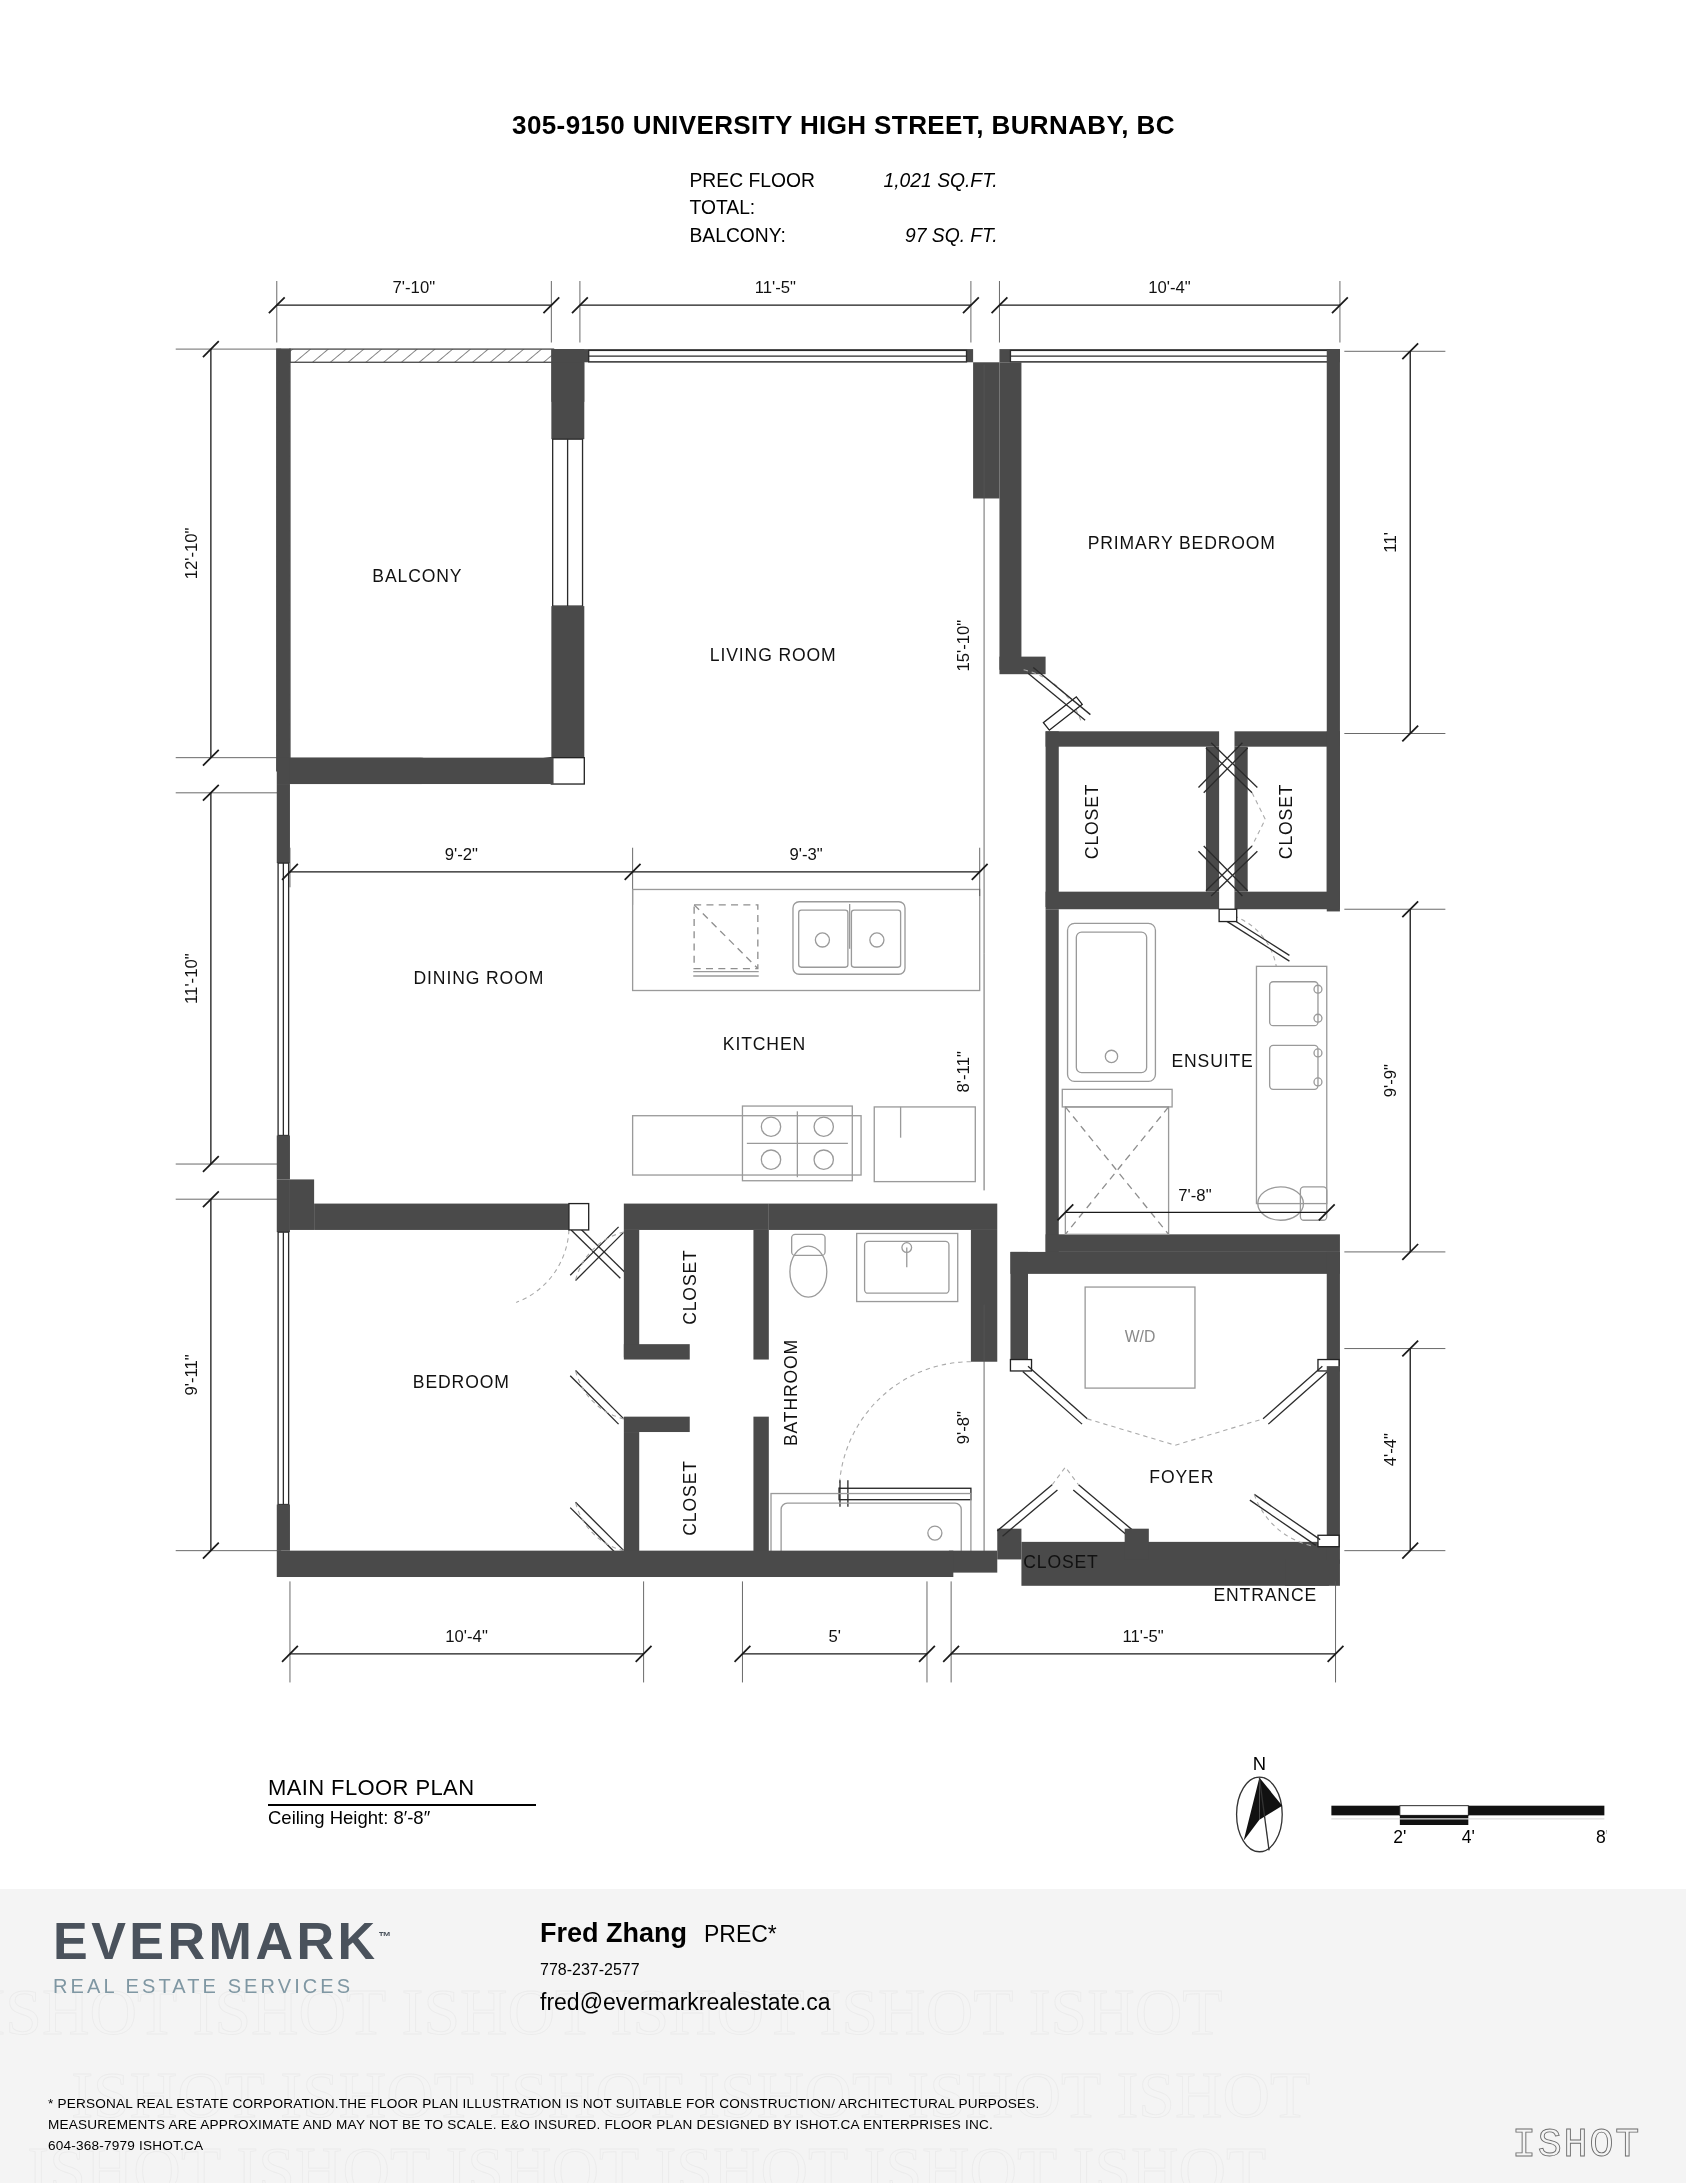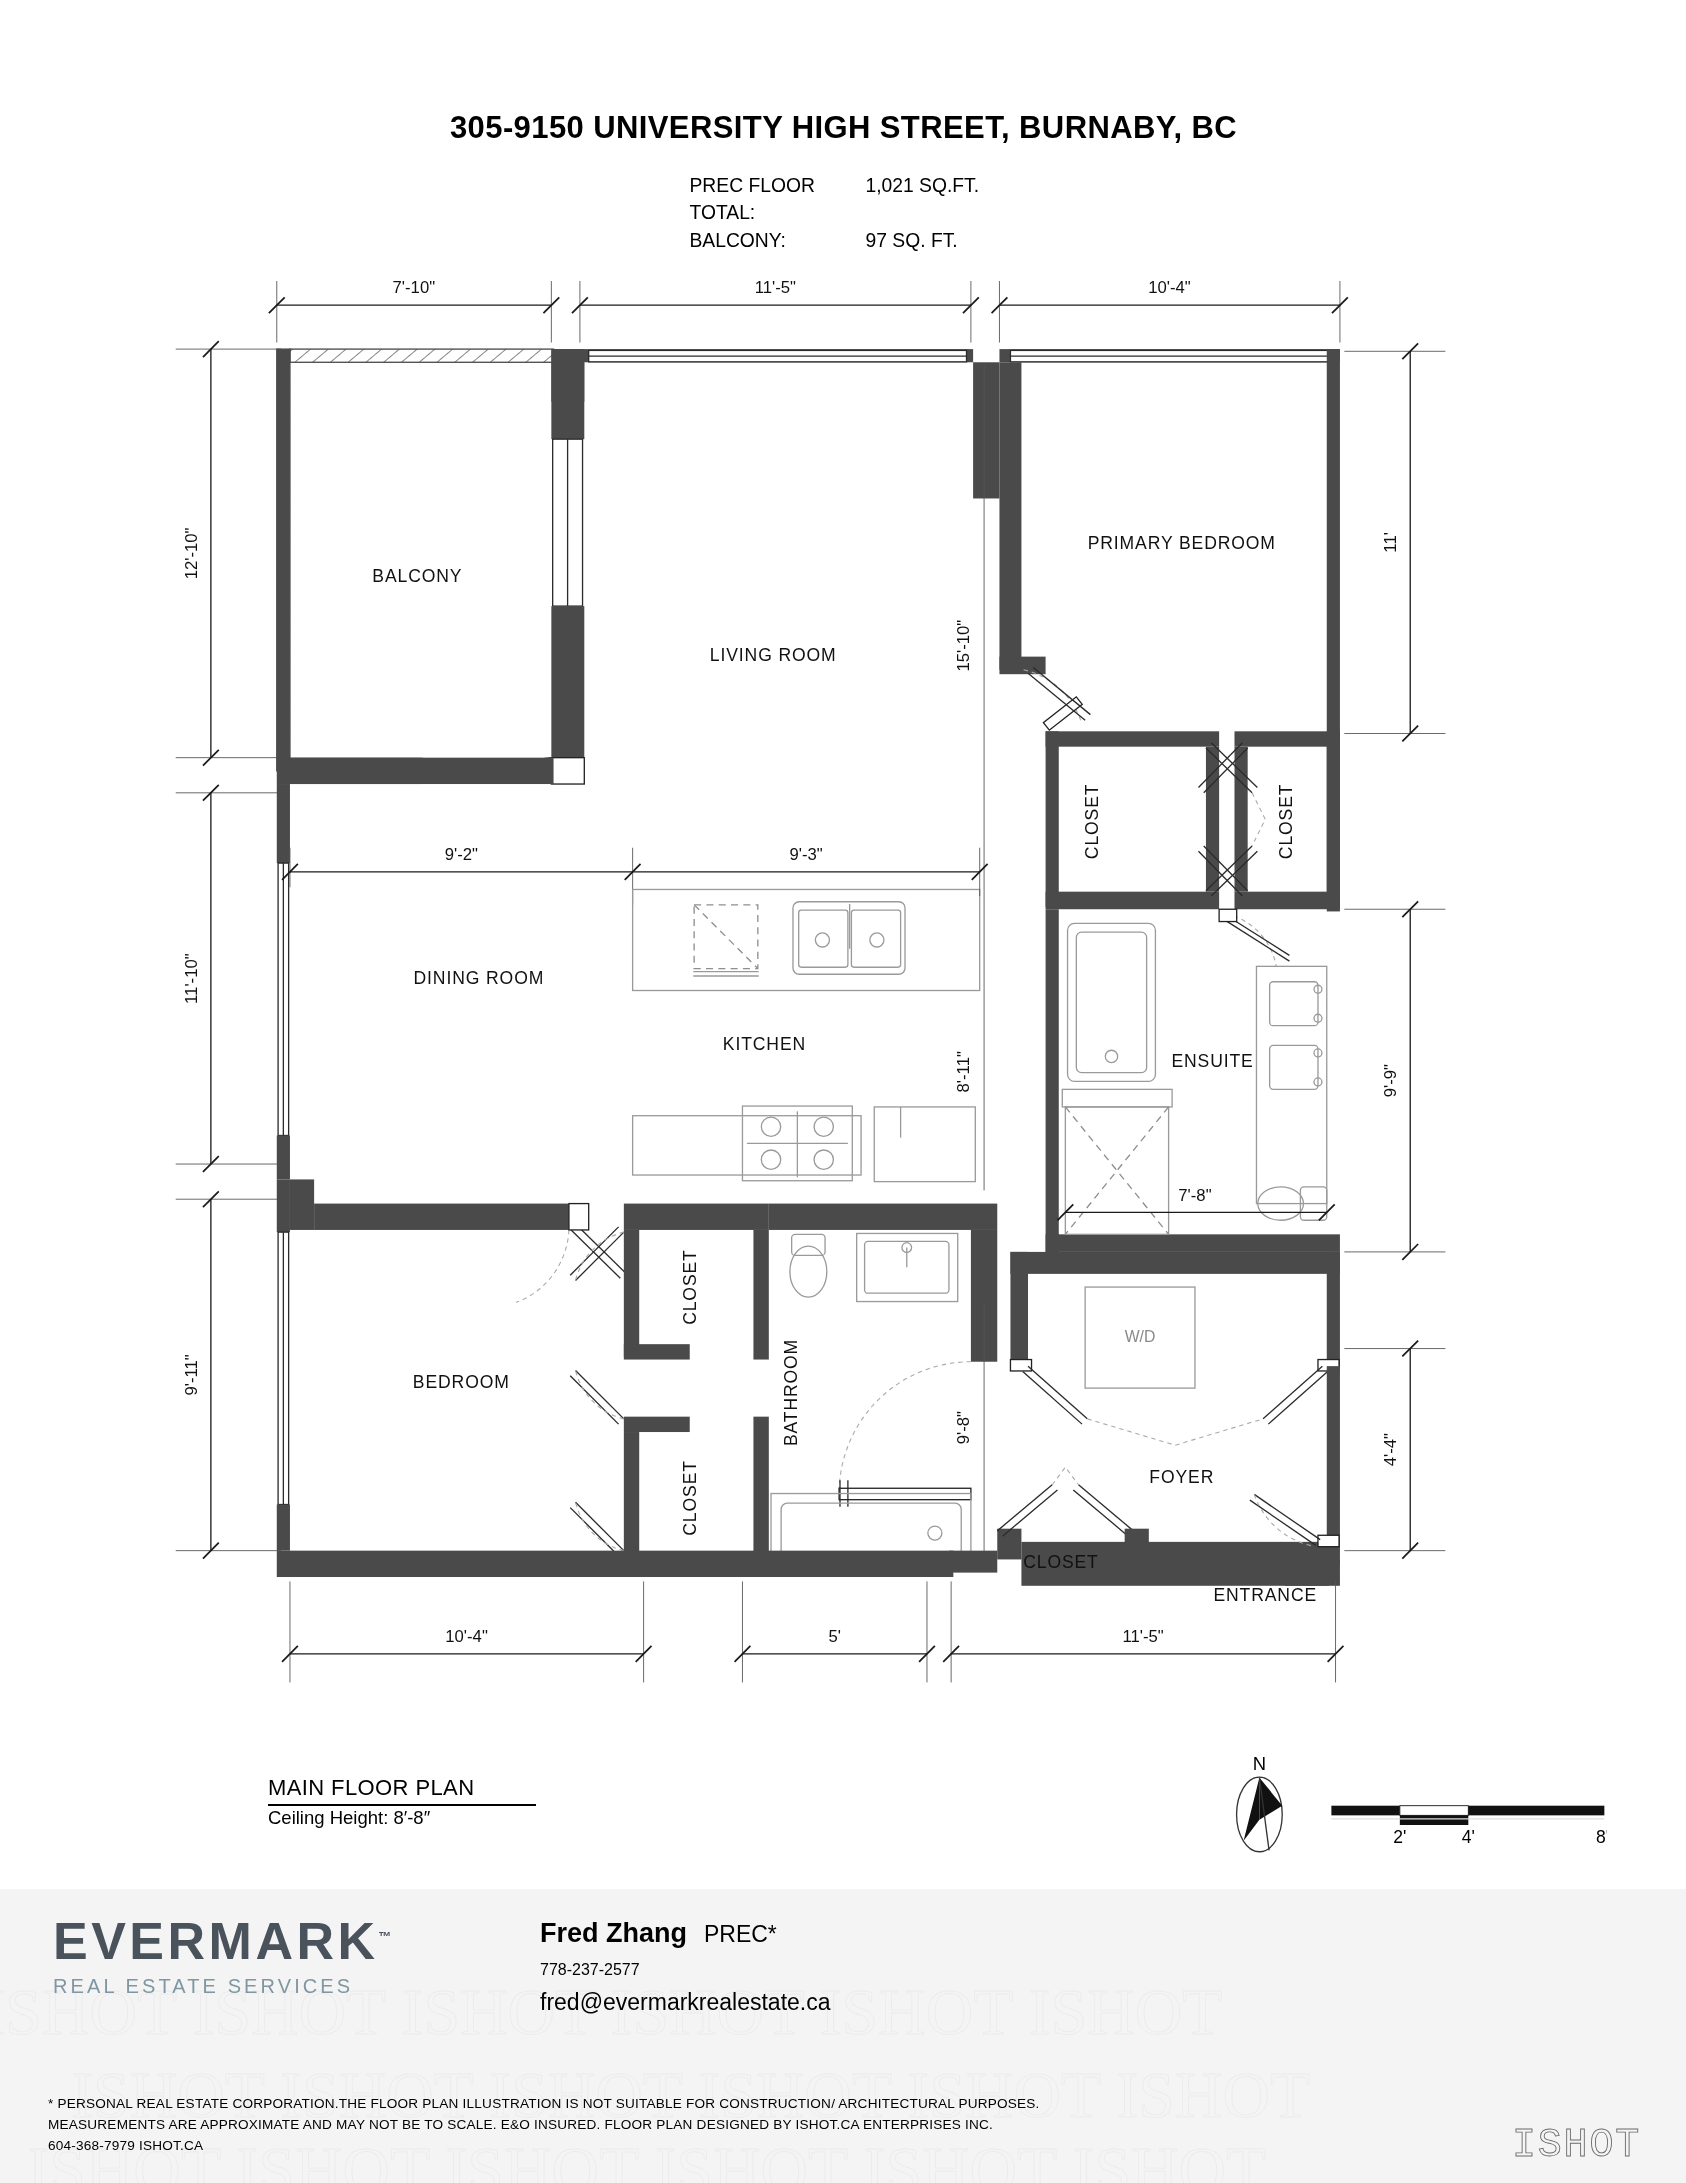--- a/index.html
+++ b/index.html
@@ -1,25 +1,25 @@
 <!DOCTYPE html>
 <html style="font-size:7px"><head>
 <meta charset="utf-8">
 <style>
   html,body{margin:0;padding:0;background:#fff;}
   body{width:1687px;height:2183px;font-family:"Liberation Sans",sans-serif;color:#000;position:relative;overflow:hidden;}
   #sheet{position:absolute;inset:0;background:#fff;}
 
   
   .hdr{position:absolute;left:0;right:0;top:110px;text-align:center;}
-  .addr{font-size:31px;font-weight:bold;letter-spacing:0.4px;}
+  .addr{font-size:26px;font-weight:bold;letter-spacing:0.4px;}
   .areas{margin-top:25.5px;display:inline-block;text-align:left;}
   .arow{display:flex;font-size:19.3px;line-height:1.45;}
   .arow .lbl{width:176px;}
-  .arow .val{width:132px;}
+  .arow .val{width:132px;text-align:right;font-style:italic;}
 
   
   #planwrap{position:absolute;left:0;top:281px;width:1687px;height:1564px;}
   svg{display:block;}
   .wall{fill:#4a4a4a;}
   .thin{fill:none;stroke:#2b2b2b;stroke-width:3;}
   .fix{fill:none;stroke:#9a9a9a;stroke-width:3;}
   .fixd{fill:none;stroke:#8e8e8e;stroke-width:3;stroke-dasharray:16 12;}
   .dim{stroke:#1a1a1a;stroke-width:3;fill:none;}
   .dimx{stroke:#1a1a1a;stroke-width:4;fill:none;}

